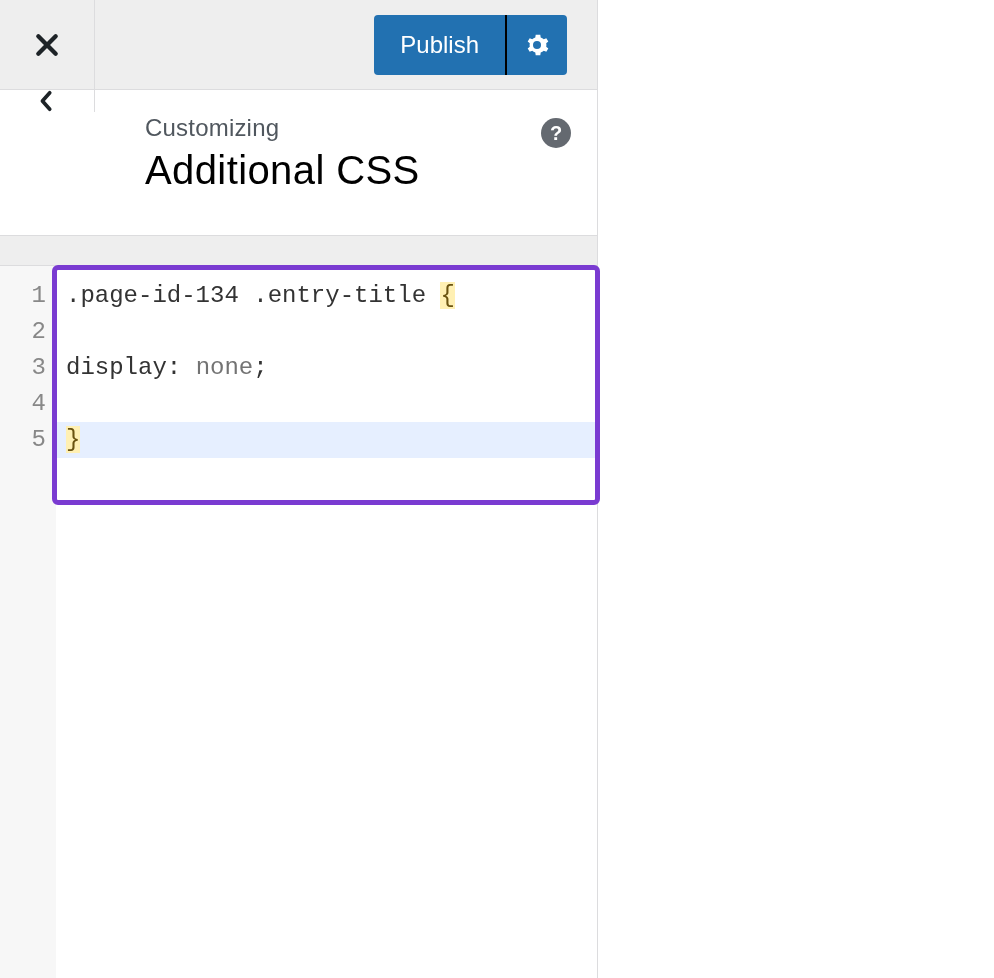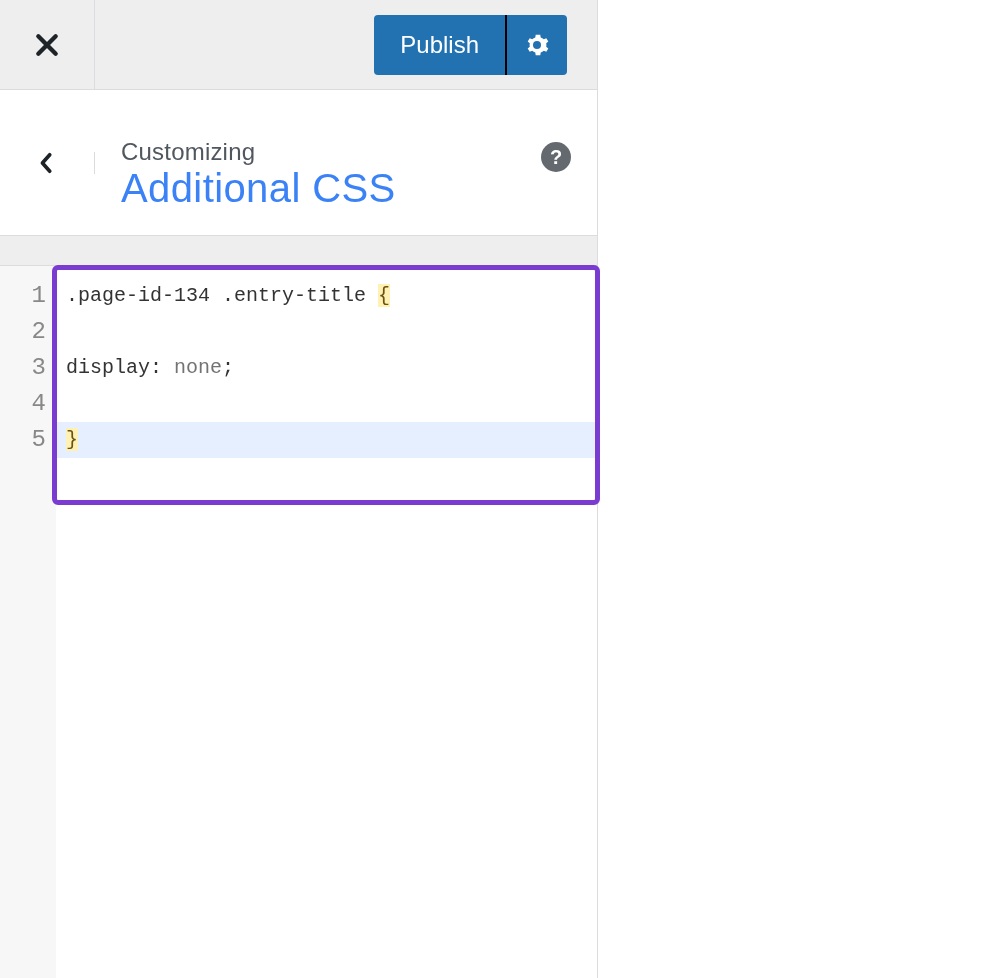--- a/index.html
+++ b/index.html
@@ -61,22 +61,23 @@
     width: 60px;
     cursor: pointer;
   }
   .publish-toggle svg { width: 24px; height: 24px; fill: #fff; }
 
   
   .section-header {
     height: 146px;
     border-bottom: 1px solid #dcdcde;
     display: flex;
-    align-items: center;
+    align-items: flex-start;
     background: #ffffff;
+    gap: 24px;
   }
   .back-cell {
     width: 95px;
     border-right: 1px solid #dcdcde;
     display: flex;
     align-items: center;
     justify-content: center;
     cursor: pointer;
   }
   .back-cell svg { width: 22px; height: 22px; }
@@ -86,22 +87,22 @@
     position: relative;
   }
   .eyebrow {
     font-size: 24px;
     color: #50575e;
     letter-spacing: 0.2px;
   }
   .section-title {
     font-size: 40px;
     font-weight: 300;
-    color: #3b82f6;
-    margin-top: 0;
+    color: #000000;
+    margin-top: 6px;
     letter-spacing: 0.4px;
   }
   .help-btn {
     position: absolute;
     right: 26px;
     top: 28px;
     width: 30px;
     height: 30px;
     border-radius: 50%;
     background: #646970;
@@ -139,21 +140,21 @@
     font-size: 24px;
     color: #888;
     line-height: 36px;
     padding-right: 10px;
     user-select: none;
   }
   .code-area {
     flex: 1;
     padding-top: 12px;
     font-family: "SFMono-Regular", Consolas, "Courier New", monospace;
-    font-size: 20px;
+    font-size: 24px;
     line-height: 36px;
     color: #333;
     position: relative;
   }
   .code-line {
     height: 36px;
     padding-left: 10px;
     white-space: pre;
   }
   .active-line { background: #e6efff; }

